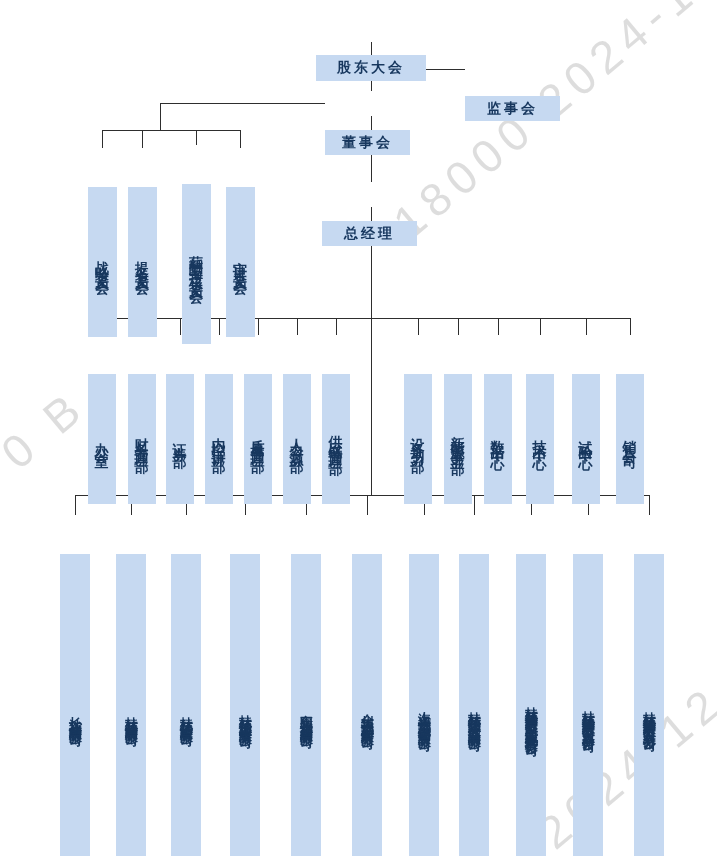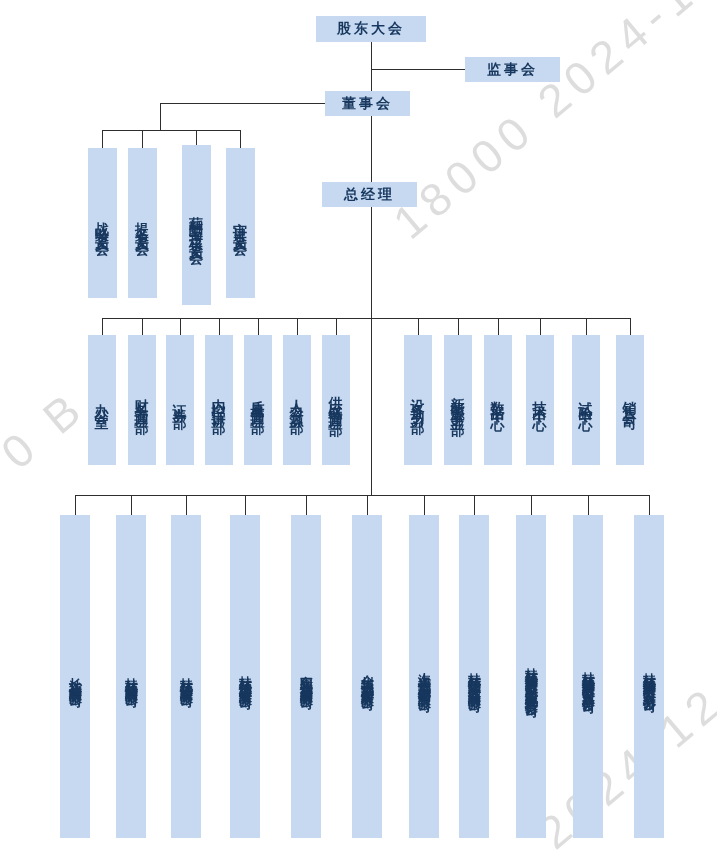--- a/index.html
+++ b/index.html
@@ -8,21 +8,21 @@
     font-family:"Liberation Sans",sans-serif;
   }
   .wm{
     position:absolute;z-index:0;color:#c3c3c3;opacity:.55;font-size:46px;
     letter-spacing:8px;white-space:nowrap;transform-origin:left center;
     transform:rotate(-40deg);font-weight:400;pointer-events:none;
   }
   .line{position:absolute;background:#2e2e2e;z-index:1;}
   .hnode,.vnode{
     position:absolute;z-index:2;background:#c6d9f1;color:#17375e;font-weight:bold;
-    display:flex;align-items:center;justify-content:center;box-sizing:border-box;
+    display:flex;align-items:center;justify-content:center;box-sizing:border-box;margin-top:39px;
   }
   .hnode{font-size:14px;letter-spacing:3px;}
   .vnode span{writing-mode:vertical-rl;text-orientation:upright;display:block;}
   .committee span{font-size:14px;letter-spacing:5px;}
   .dept span{font-size:14px;letter-spacing:5px;}
   .sub span{font-size:13px;letter-spacing:2px;}
 </style>
 </head>
 <body>
 

